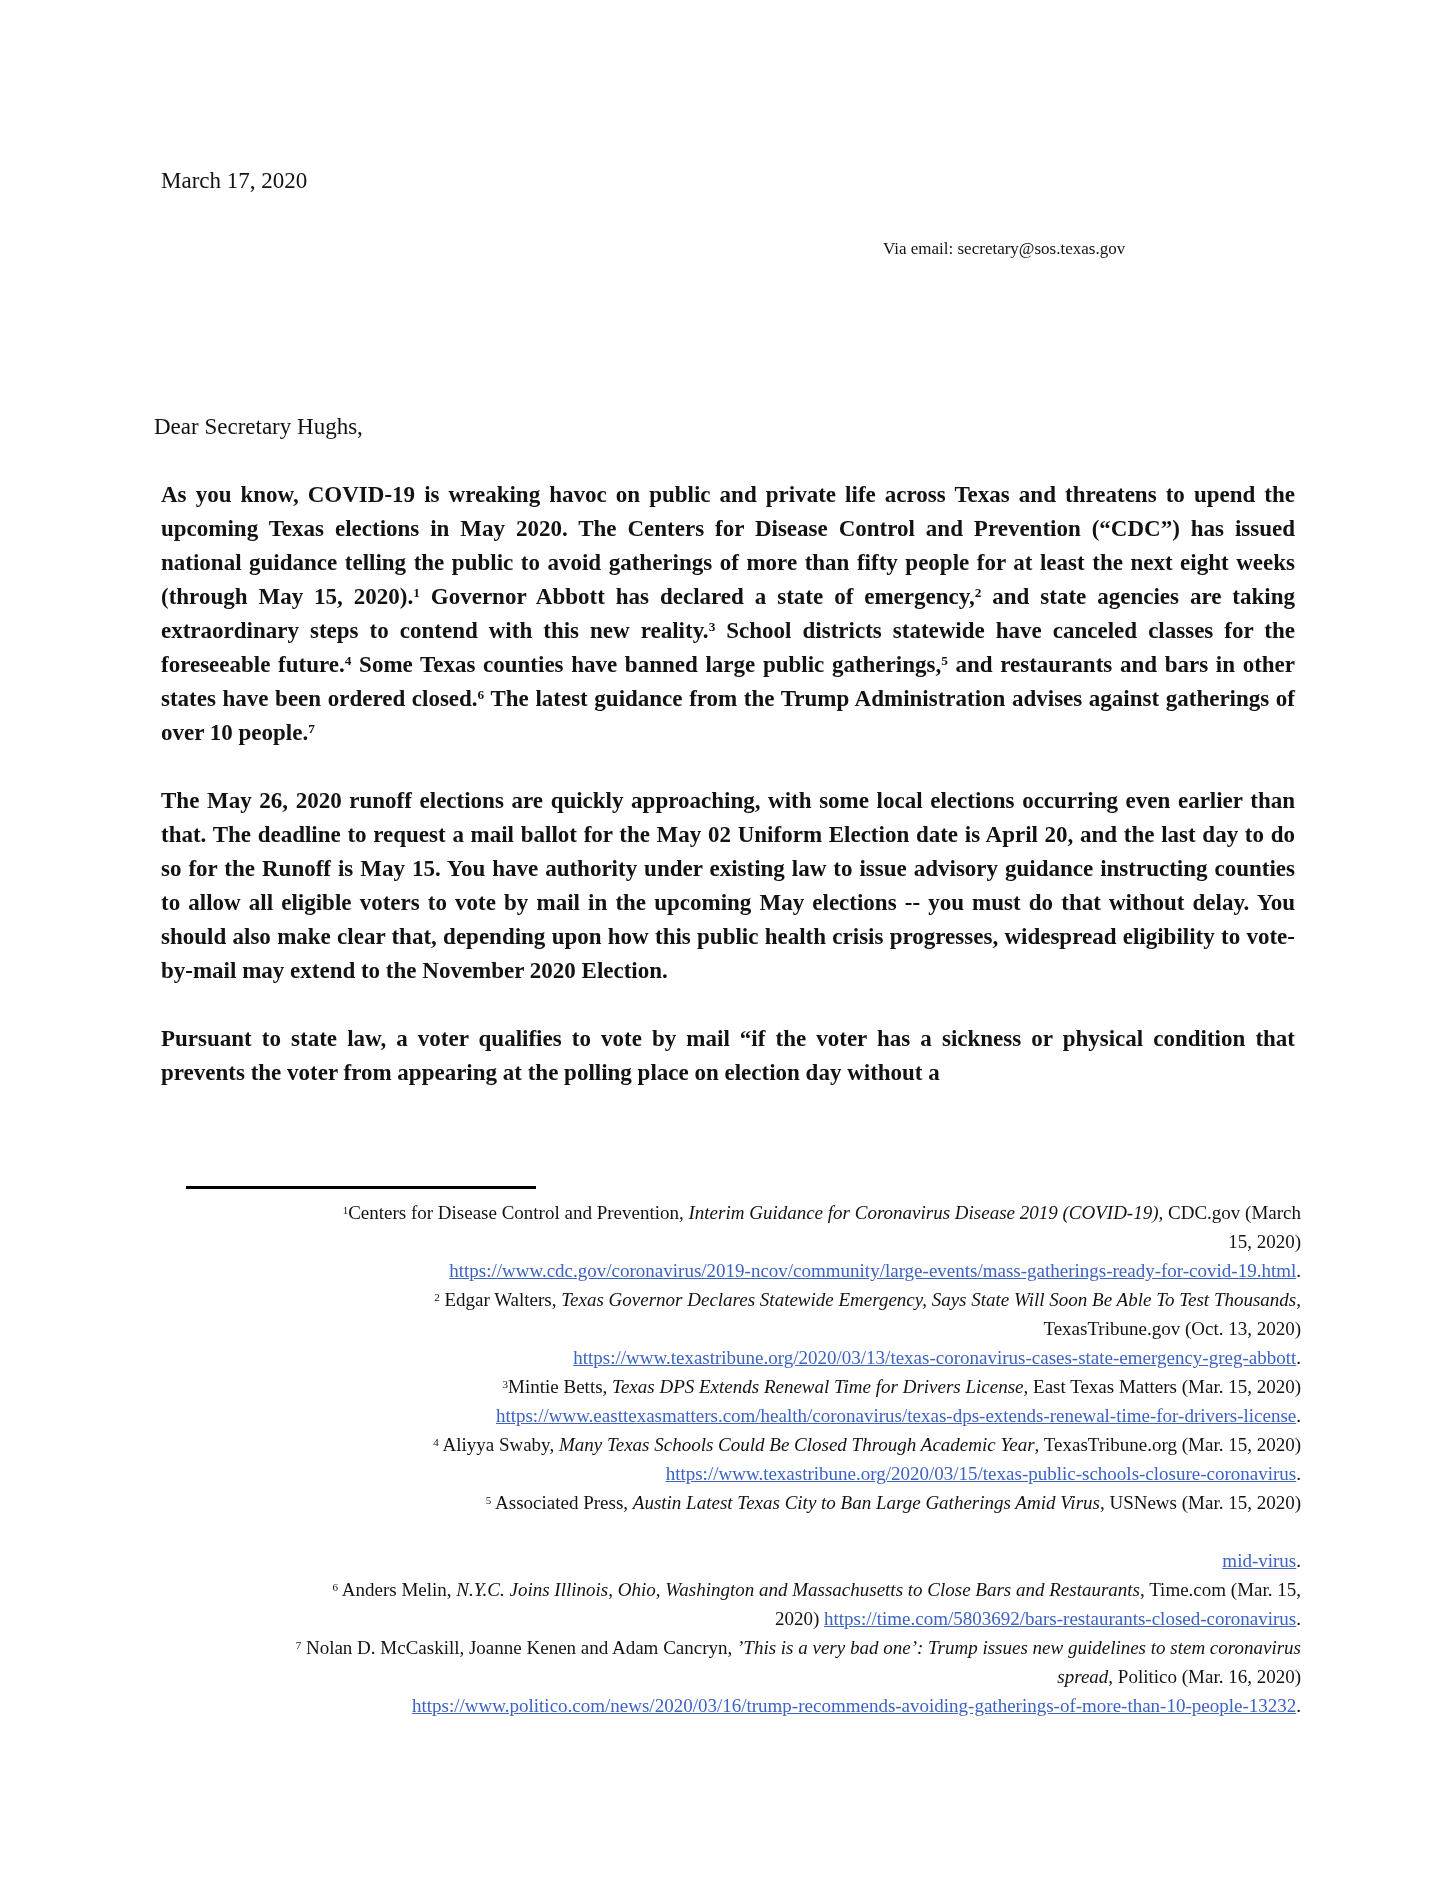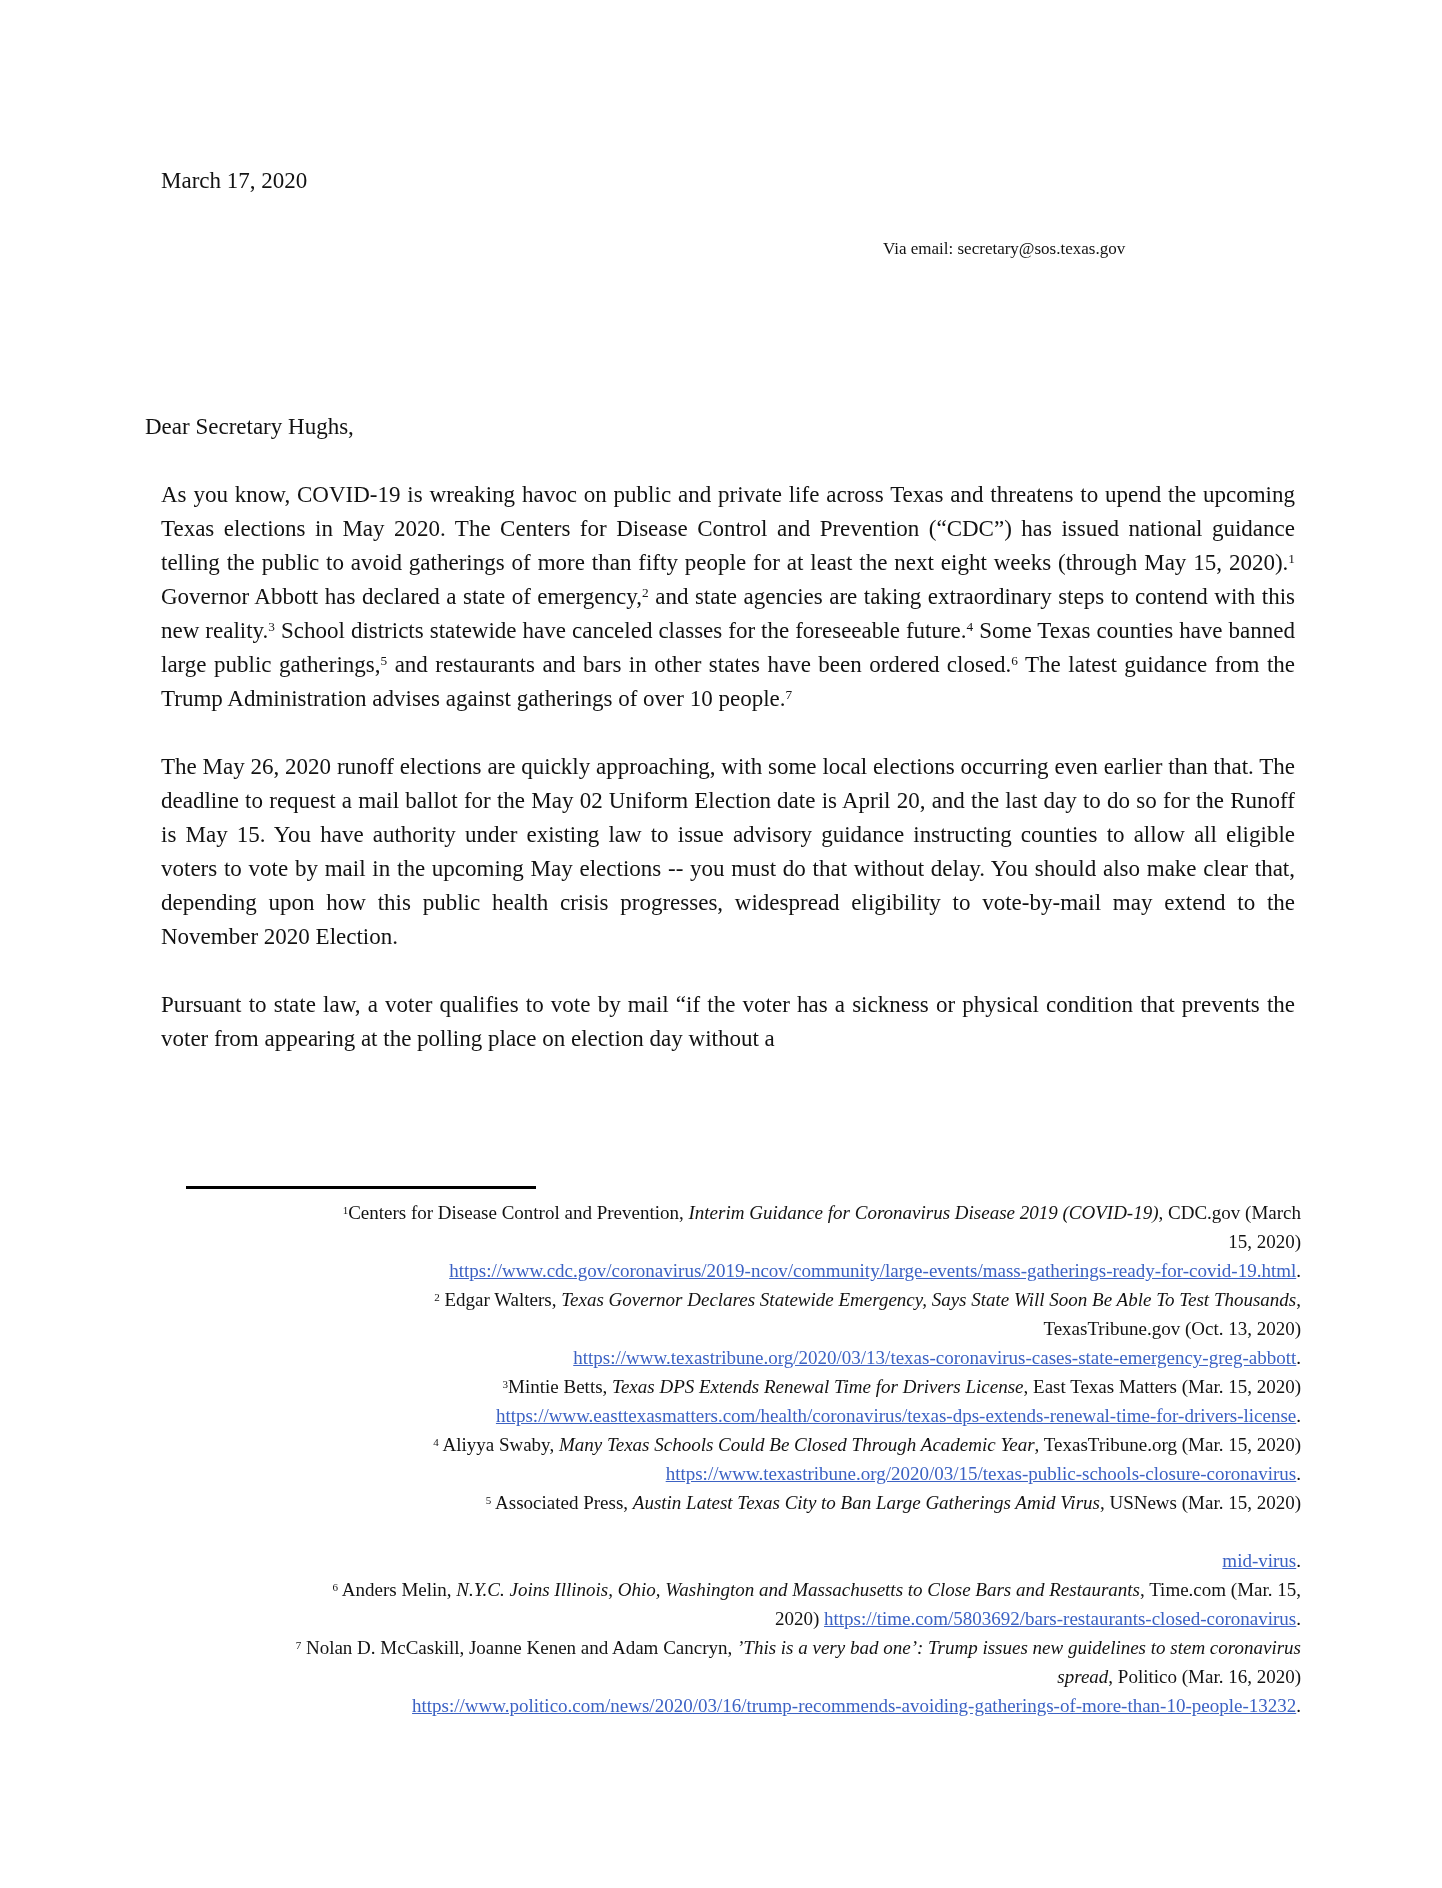--- a/index.html
+++ b/index.html
@@ -9,26 +9,26 @@
     height:1888px;
     background:#ffffff;
     font-family:"Liberation Serif","DejaVu Serif",serif;
     color:#121212;
     overflow:hidden;
     margin-left:28px;
   }
   .date{position:absolute;left:133px;top:164px;font-size:23px;line-height:34px;}
   .via{position:absolute;left:855px;top:232px;font-size:17px;line-height:34px;}
   .recipient{position:absolute;left:133px;top:232px;font-size:23px;line-height:34px;white-space:pre-wrap;}
-  .salutation{position:absolute;left:117px;top:410px;font-size:23px;line-height:34px;}
+  .salutation{position:absolute;left:126px;top:410px;font-size:23px;line-height:34px;}
   .letter-body{
     position:absolute;left:133px;top:478px;width:1134px;
     font-size:23px;line-height:34px;text-align:justify;
   }
-  .letter-body p{margin:0 0 34px 0;padding:0;}
+  .letter-body p{margin:0 0 34px 0;padding:0;font-weight:bold;}
   sup.fnref{
     font-size:0.58em;
     line-height:0;
     position:relative;
     top:-0.55em;
     vertical-align:baseline;
   }
   .fn-sep{
     position:absolute;left:158px;top:1186px;width:350px;height:3px;
     background:#000000;

